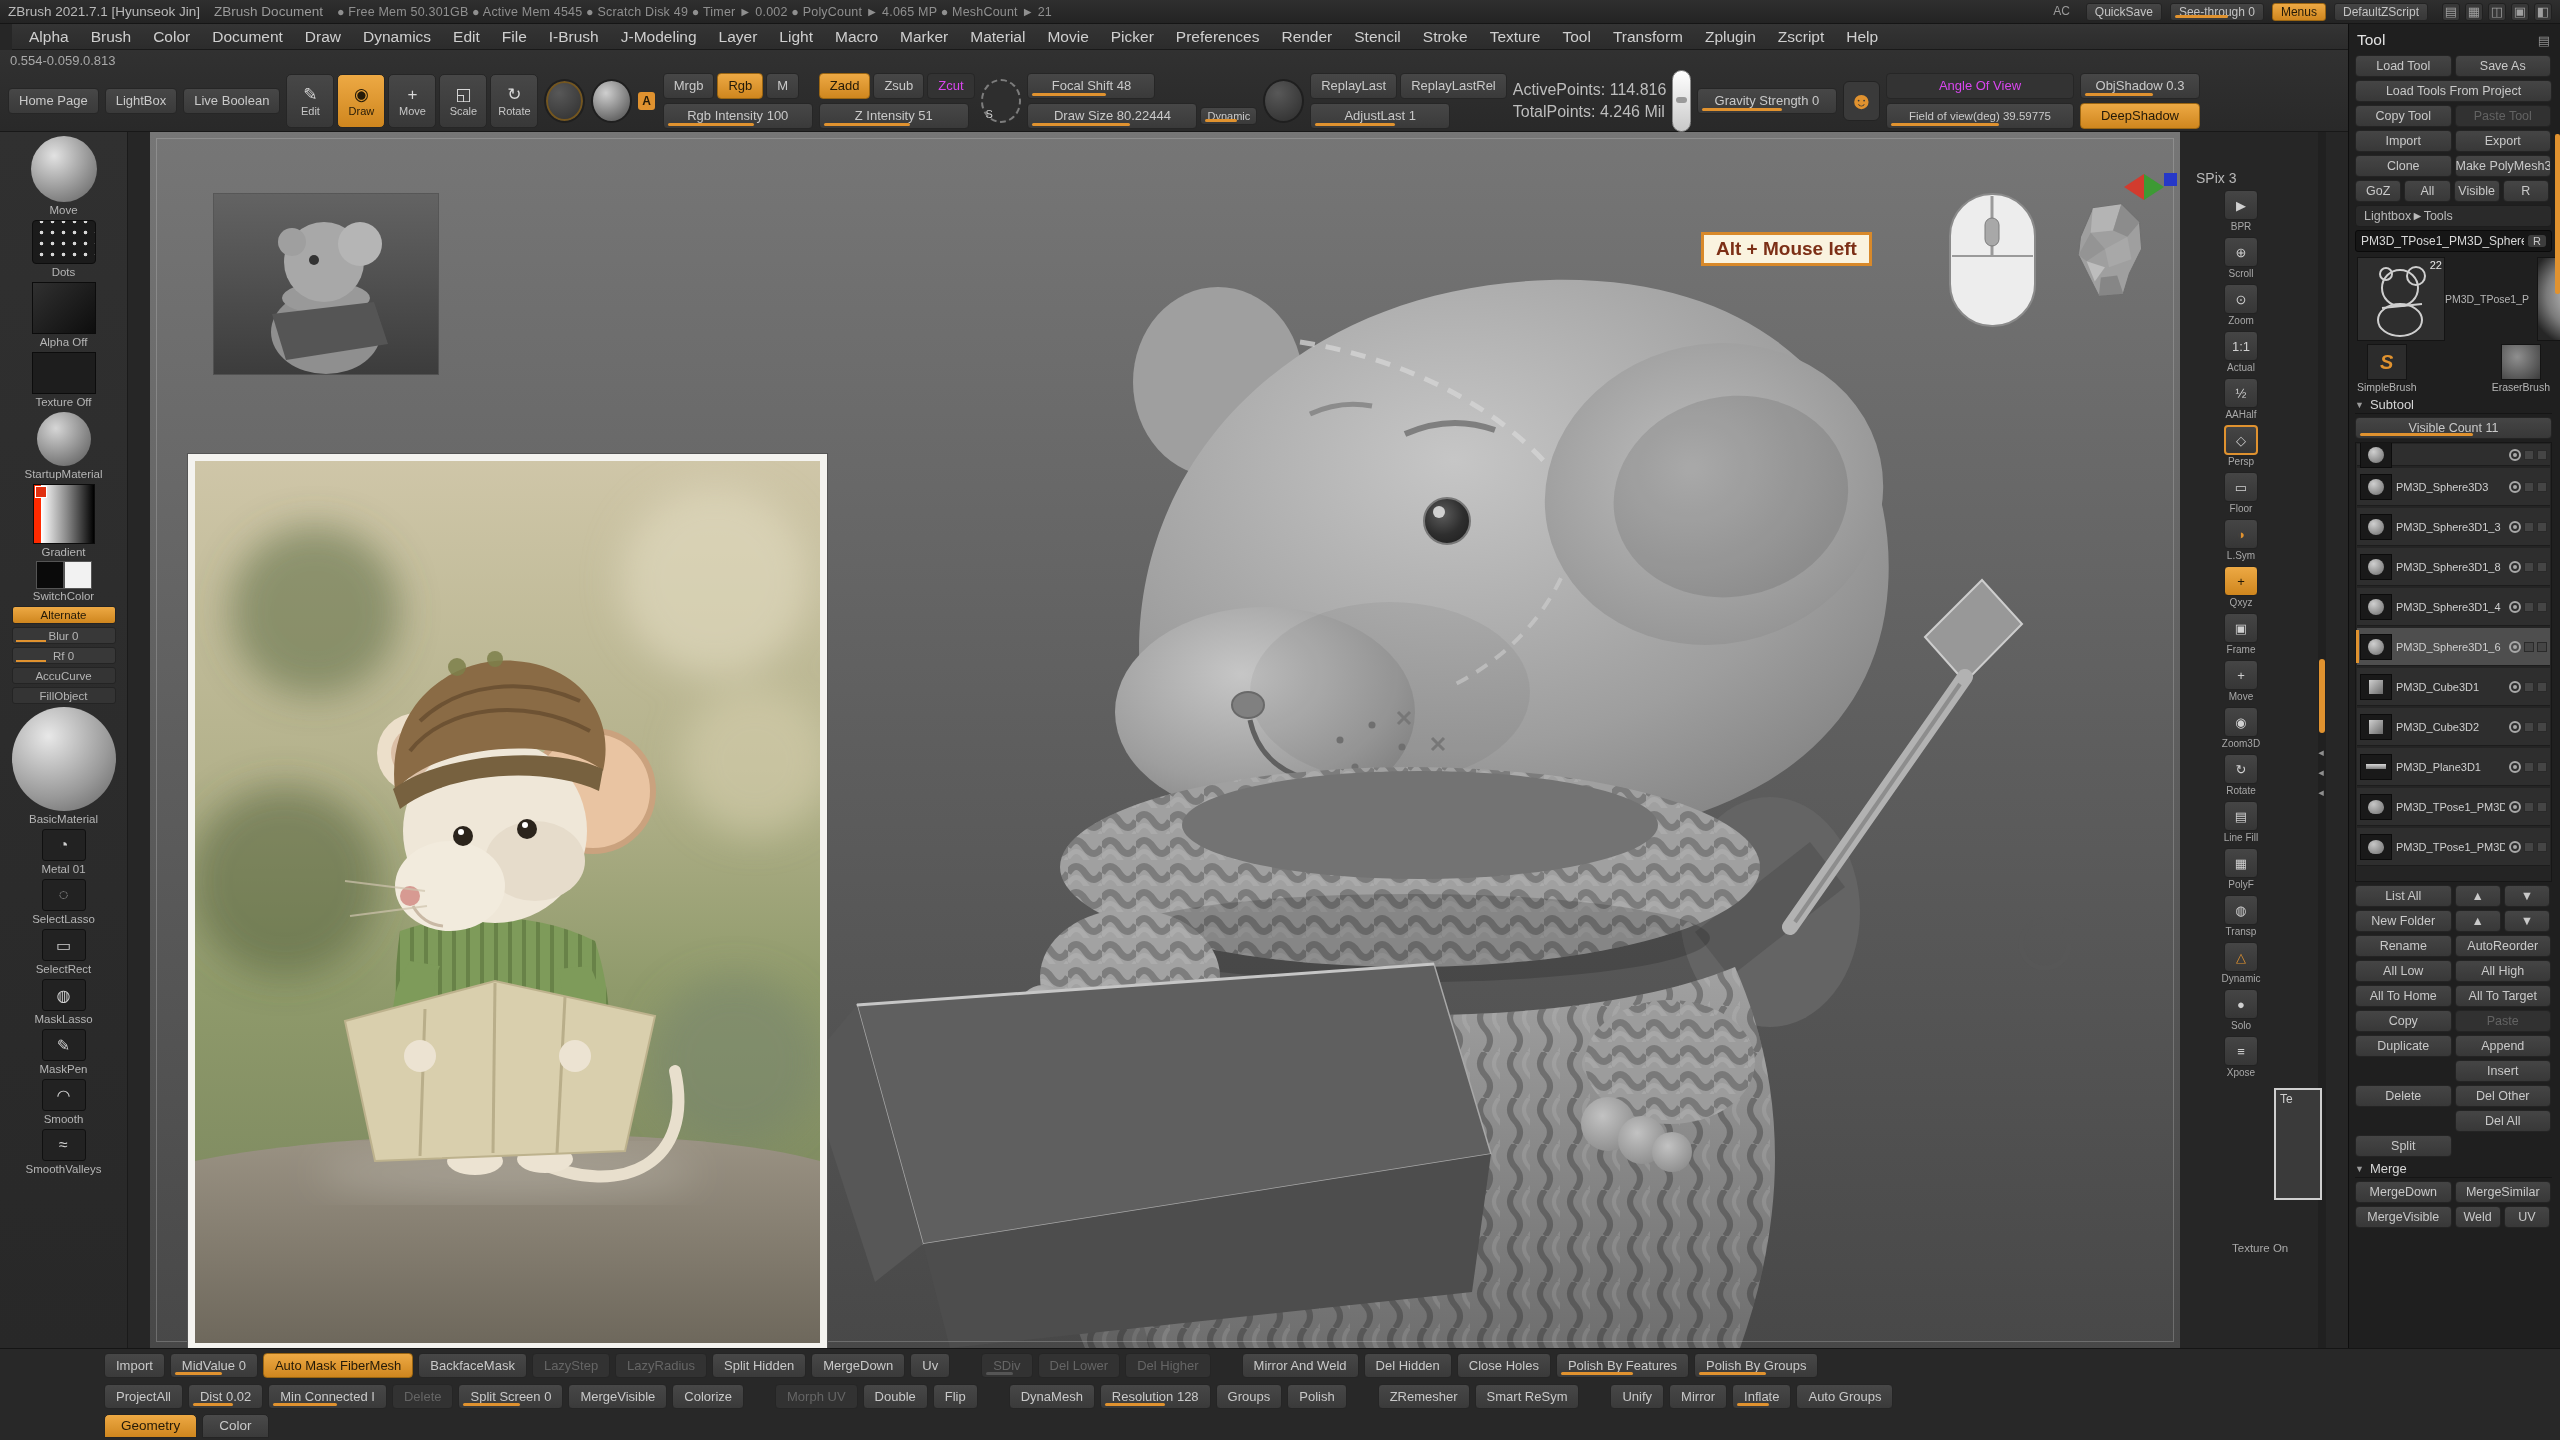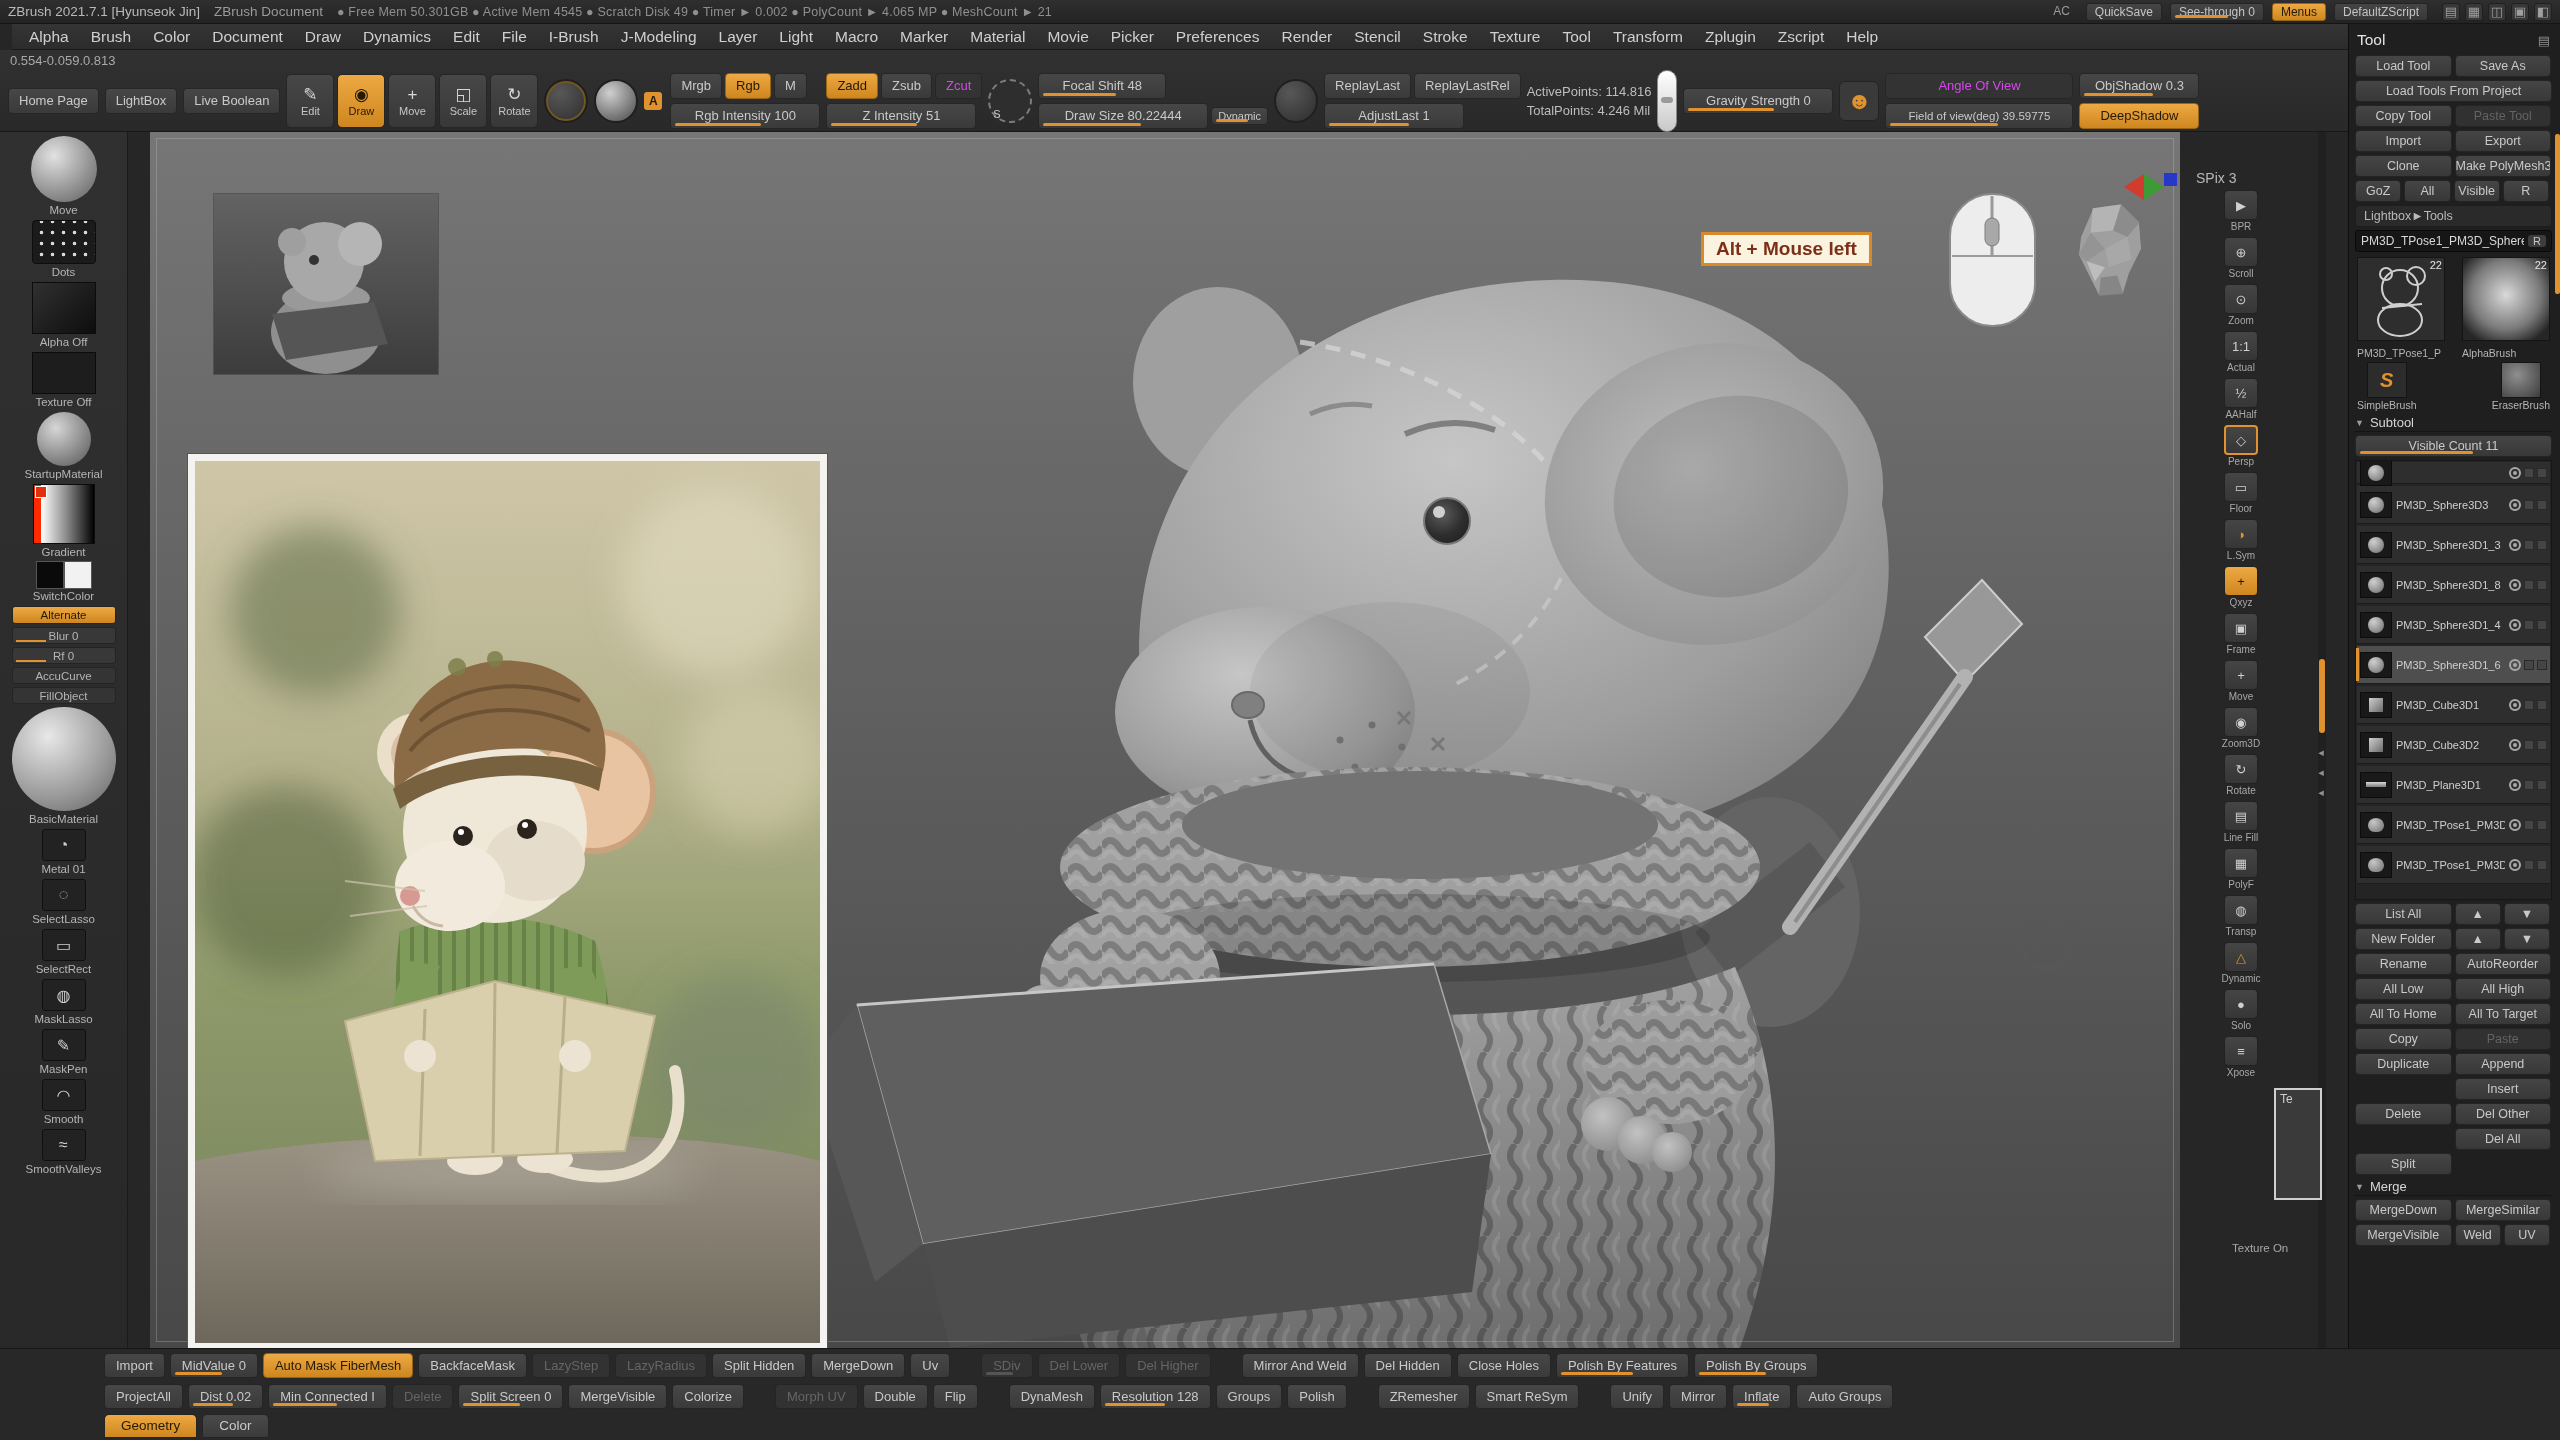--- a/index.html
+++ b/index.html
@@ -45,21 +45,21 @@
   .mode-btn.active{background:linear-gradient(#eda944,#cf861e);color:#241a08;}
   .mode-btn.active .g{color:#241a08;}
   .round-ico{width:44px;height:44px;border-radius:50%;background:radial-gradient(circle at 35% 30%,#585858,#2c2c2c);
     border:2px solid #1f1f1f;position:relative;}
   .round-ico.ringed{box-shadow:0 0 0 2px #74561f inset;}
   .round-ico.sphere{background:radial-gradient(circle at 35% 30%,#cfcfcf,#6f6f6f 70%,#4a4a4a);}
   .round-ico.dashed{border:2px dashed #7d7d7d;background:#2e2e2e;}
   .round-ico .corner{position:absolute;left:3px;bottom:1px;font-size:11px;color:#cfcfcf;}
   .badge-a{width:18px;height:18px;background:#e0922f;color:#241a08;border-radius:3px;font-size:12px;font-weight:bold;
     display:flex;align-items:center;justify-content:center;margin-right:2px;}
-  .pts{display:flex;flex-direction:column;justify-content:center;gap:4px;font-size:13px;color:#bdbdbd;white-space:nowrap;}
+  .pts{display:flex;flex-direction:column;justify-content:center;gap:4px;font-size:16px;color:#bdbdbd;white-space:nowrap;}
   .vpill{width:20px;height:62px;border-radius:10px;background:linear-gradient(#ffffff,#c9c9c9);border:1px solid #8a8a8a;position:relative;}
   .vpill::after{content:"";position:absolute;left:3px;right:3px;top:26px;height:6px;border-radius:3px;background:#9a9a9a;}
   .face-ico{width:40px;height:40px;border-radius:6px;background:#3a3a3a;border:1px solid #232323;color:#e0922f;font-size:24px;
     display:flex;align-items:center;justify-content:center;}
   .chip-dyn{font-size:11px;height:18px;line-height:16px;padding:0 6px;align-self:center;}
 
   
   #left-tray{position:absolute;left:0;top:132px;width:128px;height:1216px;background:linear-gradient(#303030,#282828);
     border-right:1px solid #1a1a1a;display:flex;flex-direction:column;align-items:center;padding-top:4px;gap:3px;overflow:hidden;}
   .tray-item{display:flex;flex-direction:column;align-items:center;gap:2px;width:120px;}
@@ -130,21 +130,21 @@
   .pbtn.ghost{visibility:hidden;}
   .pbtn.flat{background:#2a2a2a;border-color:#1d1d1d;text-align:left;padding-left:8px;color:#b9b9b9;}
   .w1{width:calc(25% - 3px);}
   .w2{width:calc(50% - 2px);}
   .w4{width:100%;}
   .tool-name-bar{display:flex;align-items:center;background:#161616;border:1px solid #0a0a0a;border-radius:3px;height:22px;
     font-size:12px;color:#d8d8d8;padding:0 5px;gap:4px;}
   .tool-name-bar .nm{flex:1;overflow:hidden;white-space:nowrap;}
   .tool-name-bar .r-btn{background:#3d3d3d;border-radius:3px;padding:0 5px;font-size:11px;color:#c6c6c6;}
   .thumb-row{display:flex;gap:8px;justify-content:space-between;padding:2px 2px 0 2px;}
-  .thumb-card{display:flex;flex-direction:column;align-items:flex-start;gap:6px;position:relative;}
+  .thumb-card{display:flex;flex-direction:row;align-items:center;gap:0;position:relative;}
   .big-thumb{width:88px;height:84px;background:#2e2e2e;border:1px solid #141414;position:relative;overflow:hidden;}
   .big-thumb .bdg{position:absolute;right:2px;top:1px;font-size:11px;color:#e6e6e6;}
   .thumb-label{font-size:10.5px;color:#b5b5b5;white-space:nowrap;overflow:hidden;max-width:92px;}
   .alpha-thumb{background:radial-gradient(circle at 50% 45%,#d9d9d9,#7a7a7a 55%,#262626 85%);}
   .brush-row{display:flex;gap:8px;justify-content:space-between;padding:0 2px;}
   .brush-card{display:flex;flex-direction:column;align-items:center;gap:1px;}
   .brush-ico{width:40px;height:36px;background:#2c2c2c;border:1px solid #141414;display:flex;align-items:center;justify-content:center;
     color:#e0922f;font-size:20px;font-weight:bold;font-style:italic;}
   .brush-ico.gray{color:#cfcfcf;background:radial-gradient(circle at 40% 35%,#8f8f8f,#3c3c3c);font-size:0;}
   .psec{display:flex;align-items:center;gap:6px;height:18px;color:#d6d6d6;font-size:13px;border-bottom:1px solid #151515;}

